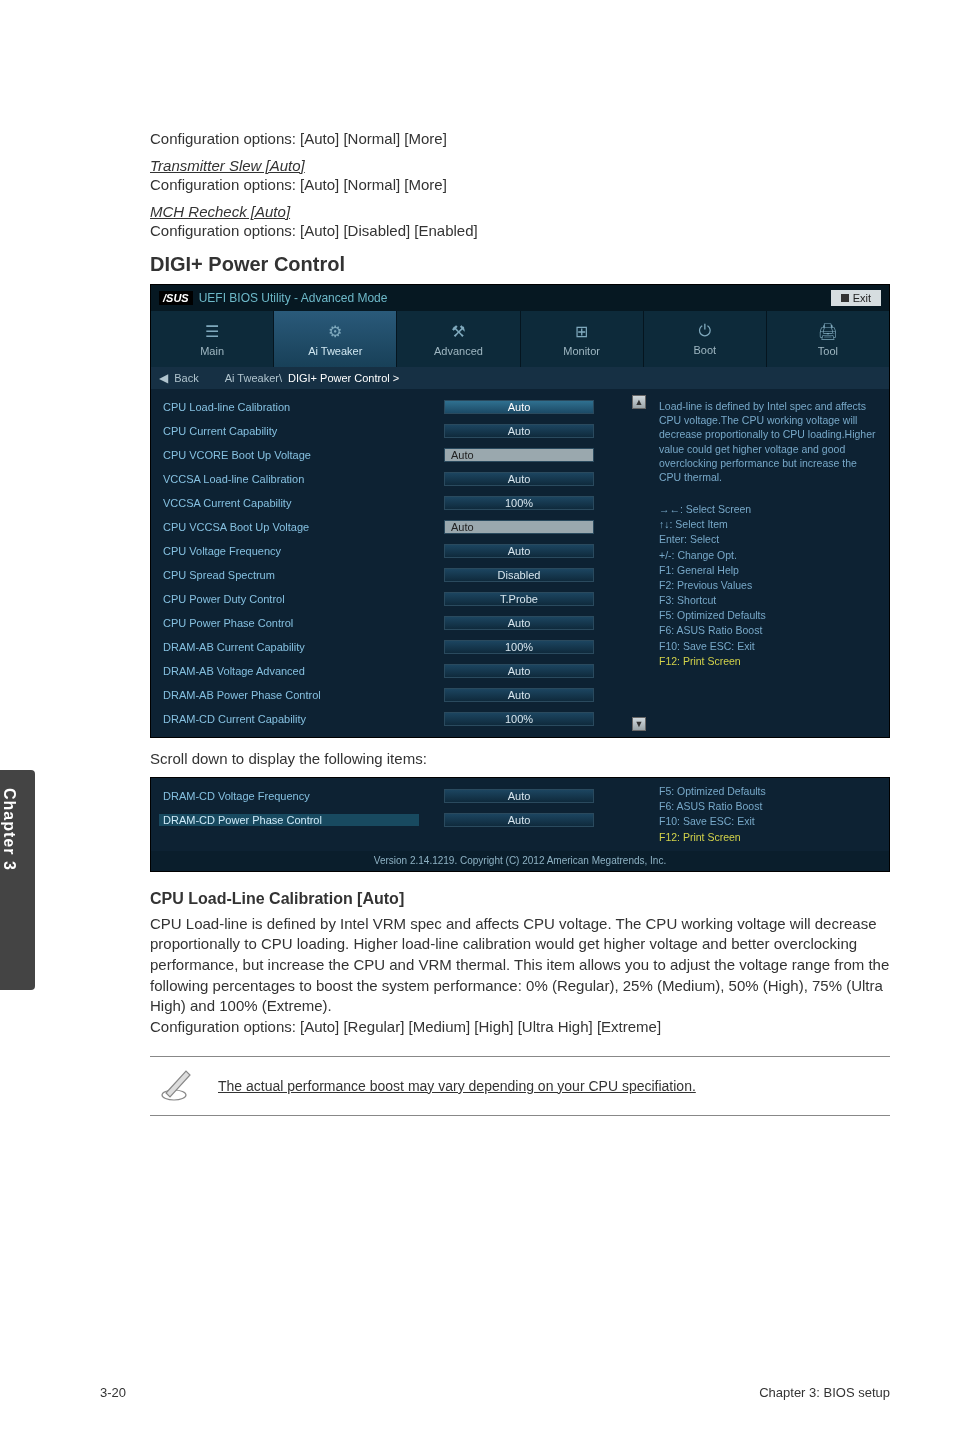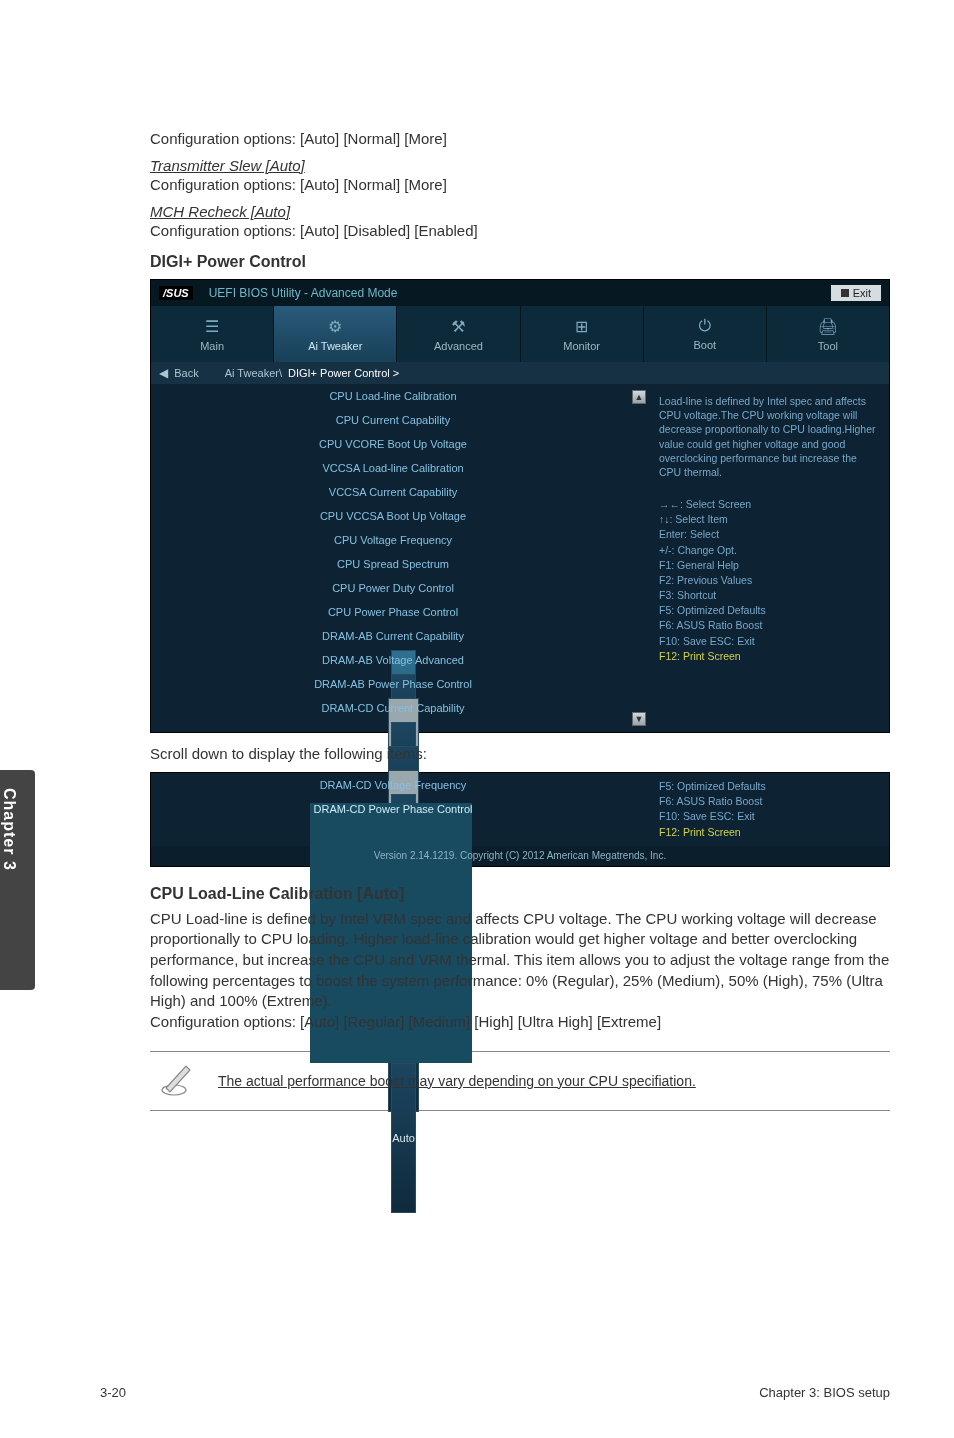--- a/index.html
+++ b/index.html
@@ -1,39 +1,39 @@
 <!DOCTYPE html>
 <html><head>
 <meta charset="utf-8">
 <style>
   *{margin:0;padding:0;box-sizing:border-box;}
   body{width:954px;height:1438px;background:#fff;font-family:Arial,Helvetica,sans-serif;color:#333;position:relative;}
   .content{position:absolute;left:150px;top:130px;width:740px;}
   .setting-block{margin-bottom:10px;}
   .setting-title{text-decoration:underline;font-style:italic;font-size:15px;color:#333;margin-bottom:2px;}
   .setting-opts{font-size:15px;color:#333;}
-  .section-heading{font-weight:bold;font-size:16px;margin-top:14px;margin-bottom:8px;}
+  .section-heading{font-weight:bold;font-size:20px;margin-top:14px;margin-bottom:8px;}
   .bios{width:740px;background:#0d2233;border:1px solid #000;}
   .bios-top{background:#061822;height:26px;display:flex;align-items:center;justify-content:space-between;padding:0 8px;}
-  .bios-logo{color:#aac;font-size:12px;font-family:Verdana,sans-serif;display:flex;align-items:flex-end;gap:16px;}
+  .bios-logo{color:#aac;font-size:12px;font-family:Verdana,sans-serif;display:flex;align-items:flex-end;gap:6px;}
   .bios-logo .b{color:#6db8c8;}
   .asus-badge{background:#000;color:#fff;font-weight:bold;font-size:11px;padding:1px 4px;font-style:italic;}
   .bios-exit{background:#d6dde0;color:#222;font-size:11px;padding:2px 10px;display:flex;align-items:center;gap:4px;}
   .exit-sq{width:8px;height:8px;background:#333;}
   .tabs{display:flex;height:56px;background:#0d2a3a;}
   .tab{flex:1;display:flex;flex-direction:column;align-items:center;justify-content:center;color:#9eb6c1;font-size:11px;border-right:1px solid #05151f;gap:4px;}
   .tab.active{background:linear-gradient(#2a5a7a,#184058);color:#cfe6f0;}
   .tab:last-child{border-right:none;}
   .tab-icon{color:#7fa9bd;font-size:16px;}
   .breadcrumb{background:#163044;height:22px;display:flex;align-items:center;padding:0 8px;color:#b0c4ce;font-size:11px;gap:6px;}
   .back-arrow{font-size:12px;}
   .bc-sel{color:#fff;}
   .bios-body{display:flex;}
   .rows{flex:0 0 480px;padding:6px 8px;}
-  .row{display:flex;align-items:center;height:23px;margin-bottom:1px;flex-direction:column;}
+  .row{display:flex;align-items:center;height:23px;margin-bottom:1px;}
   .row .lbl{flex:0 0 260px;color:#85c0e0;font-size:11px;padding-left:4px;}
   .row .val{flex:0 0 150px;height:14px;display:flex;align-items:center;justify-content:center;font-size:11px;color:#d8e6ee;background:linear-gradient(#1c4560,#0f2a3c);border:1px solid #2a4a5e;margin-left:25px;}
   .row .val.sel{background:linear-gradient(#2f7090,#1c4a66);color:#fff;}
   .row .val.input{justify-content:flex-start;padding-left:6px;background:#9aa8ae;color:#222;}
   .row.hl .lbl{background:#184a60;color:#cfeaf8;}
   .scrollbar{flex:0 0 16px;display:flex;flex-direction:column;align-items:center;padding:6px 0;}
   .sb-btn{width:14px;height:14px;background:linear-gradient(#cfd8dc,#9aa4a8);border:1px solid #666;font-size:9px;color:#333;display:flex;align-items:center;justify-content:center;}
   .sb-track{flex:1;}
   .help{flex:1;padding:10px 12px;color:#77a8c8;font-size:10.5px;line-height:1.35;}
   .help-top{margin-bottom:18px;}

